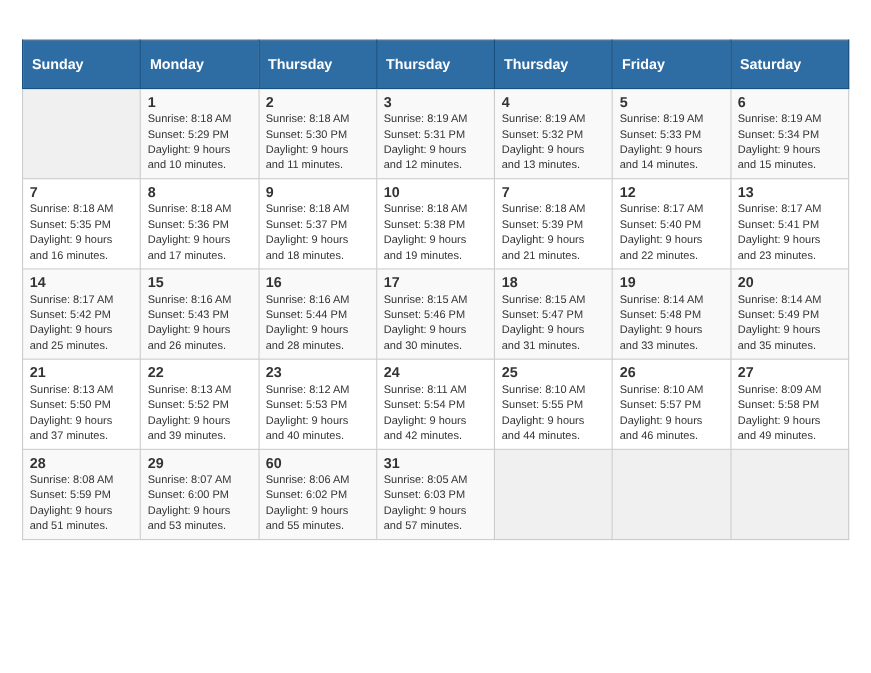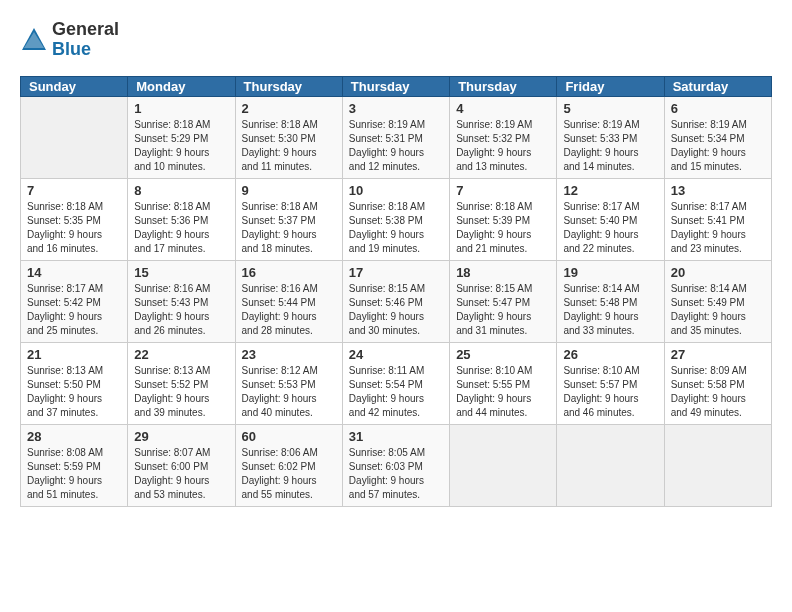--- a/index.html
+++ b/index.html
@@ -48,21 +48,21 @@
       color: #555;
     }
     table {
       width: 100%;
       border-collapse: collapse;
       font-size: 11px;
     }
     thead tr th {
       background-color: #2e6da4;
       color: #fff;
-      padding: 2px 8px;
+      padding: 14px 8px;
       text-align: left;
       font-size: 13px;
       font-weight: bold;
       border: 1px solid #1a5080;
     }
     tbody tr td {
       border: 1px solid #ccc;
       padding: 4px 6px;
       vertical-align: top;
       width: 107px;
@@ -87,30 +87,20 @@
       line-height: 1.4;
     }
     .empty-cell {
       background-color: #f0f0f0 !important;
     }
   </style>
 </head>
 <body>
 
 <div class="header">
-  <div class="logo">
-    <svg class="logo-icon" viewBox="0 0 28 28">
-      <polygon points="14,2 26,24 2,24" fill="#1a6fa8"></polygon>
-      <polygon points="14,6 24,22 4,22" fill="#fff" opacity="0.3"></polygon>
-    </svg>
-    <div class="logo-text">
-      <span class="logo-general">General</span>
-      <span class="logo-blue">Blue</span>
-    </div>
-  </div>
   <div class="title-block">
   </div>
 </div>
 
 <table>
   <thead>
     <tr>
     <th>Sunday</th>
         <th>Monday</th>
         <th>Thursday</th>

